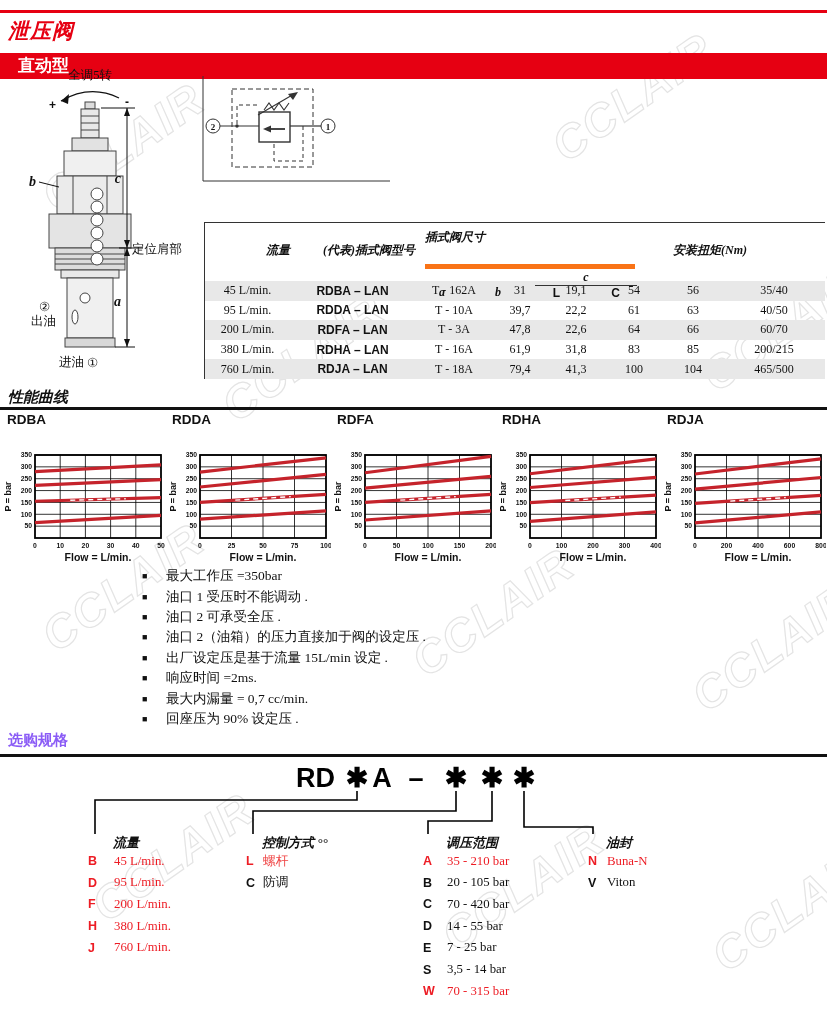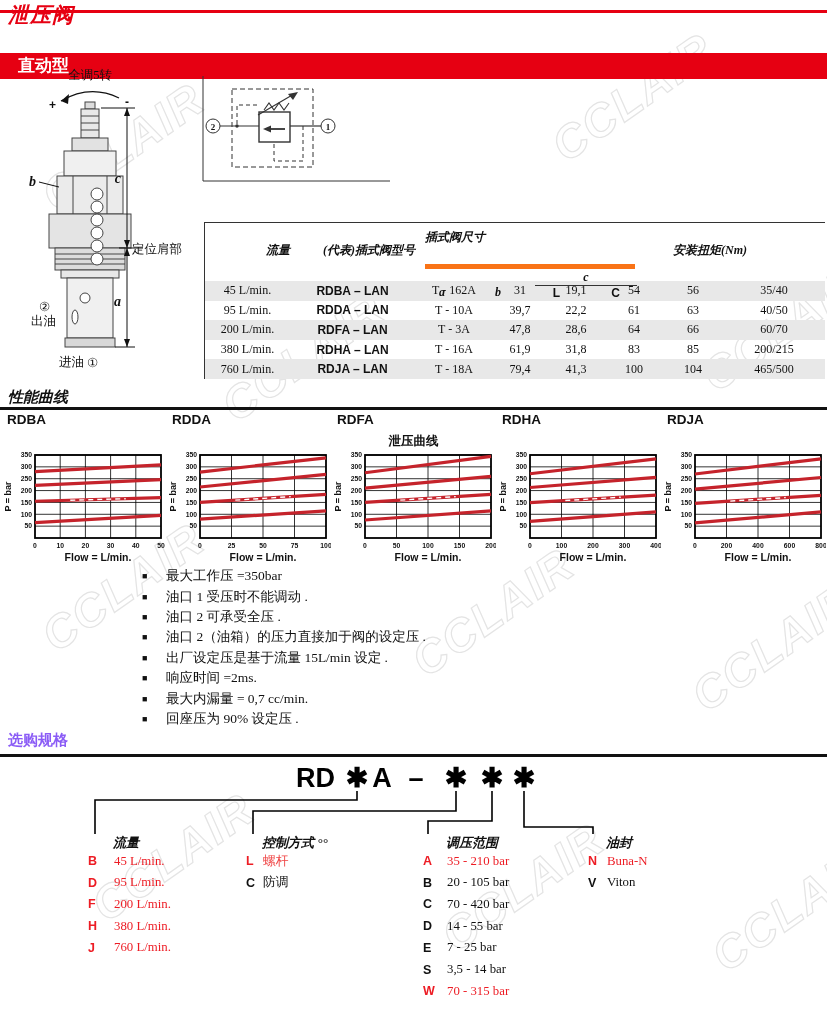--- a/index.html
+++ b/index.html
@@ -3,21 +3,21 @@
 <meta charset="utf-8">
 <style>
   html,body{margin:0;padding:0;background:#fff;}
   .page{position:relative;width:827px;height:1009px;background:#fff;overflow:hidden;
         font-family:"Liberation Serif","DejaVu Serif",serif;color:#111;}
   .abs{position:absolute;}
   .wm{position:absolute;font:italic bold 46px "Liberation Sans",sans-serif;color:transparent;
       -webkit-text-stroke:1.2px #e4e4e4;transform:rotate(-35deg);letter-spacing:2px;pointer-events:none;}
   
   .top-rule{position:absolute;left:0;top:10px;width:827px;height:3px;}
-  .page-title{position:absolute;left:8px;top:1px;font:italic bold 21px "Liberation Sans",sans-serif;letter-spacing:1px;}
+  .page-title{position:absolute;left:8px;top:17px;font:italic bold 21px "Liberation Sans",sans-serif;letter-spacing:1px;}
   .banner{position:absolute;left:0;top:29px;width:827px;height:26px;color:#fff;
           font:bold 17px "Liberation Sans",sans-serif;line-height:26px;padding-left:18px;box-sizing:border-box;}
   
   .vt{font:12.5px "Liberation Serif",serif;fill:#111;}
   .vt2{font:bold 12px "Liberation Sans",sans-serif;fill:#111;}
   .vti{font:italic bold 14px "Liberation Serif",serif;fill:#111;}
   .st{font:bold 9px "Liberation Serif",serif;fill:#111;}
   
   #spec-table{position:absolute;left:204px;top:222px;width:620px;border-top:1.2px solid #333;border-left:1px solid #333;font-size:12px;}
   #spec-head{display:flex;height:58px;}
@@ -207,21 +207,21 @@
           <div>22,2</div>
           <div>61</div>
           <div>63</div>
           <div>40/50</div>
         </div>
         <div class="trow" style="background: rgb(232, 232, 232);">
           <div>200 L/min.</div>
           <div class="model">RDFA – LAN</div>
           <div>T - 3A</div>
           <div>47,8</div>
-          <div>28,6</div>
+          <div>22,6</div>
           <div>64</div>
           <div>66</div>
           <div>60/70</div>
         </div>
         <div class="trow">
           <div>380 L/min.</div>
           <div class="model">RDHA – LAN</div>
           <div>T - 16A</div>
           <div>61,9</div>
           <div>31,8</div>
@@ -244,21 +244,20 @@
 
   <div class="sec-title" style="top:388px">性能曲线</div>
   <div class="rule" style="top:407px;height:2.5px"></div>
   <div id="perf-titles">
       <div>RDBA</div>
       <div>RDDA</div>
       <div>RDFA</div>
       <div>RDHA</div>
       <div>RDJA</div>
     </div>
-  <div id="perf-sub">泄压曲线</div>
   <div id="charts">
       <svg width="165" height="115">
         <line x1="34" y1="78.14285714285714" x2="160" y2="78.14285714285714" stroke="#000" stroke-width="0.8"></line>
         <text x="31" y="80.44285714285714" text-anchor="end" class="tk">50</text>
         <line x1="34" y1="66.28571428571429" x2="160" y2="66.28571428571429" stroke="#000" stroke-width="0.8"></line>
         <text x="31" y="68.58571428571429" text-anchor="end" class="tk">100</text>
         <line x1="34" y1="54.42857142857143" x2="160" y2="54.42857142857143" stroke="#000" stroke-width="0.8"></line>
         <text x="31" y="56.72857142857143" text-anchor="end" class="tk">150</text>
         <line x1="34" y1="42.57142857142858" x2="160" y2="42.57142857142858" stroke="#000" stroke-width="0.8"></line>
         <text x="31" y="44.871428571428574" text-anchor="end" class="tk">200</text>

